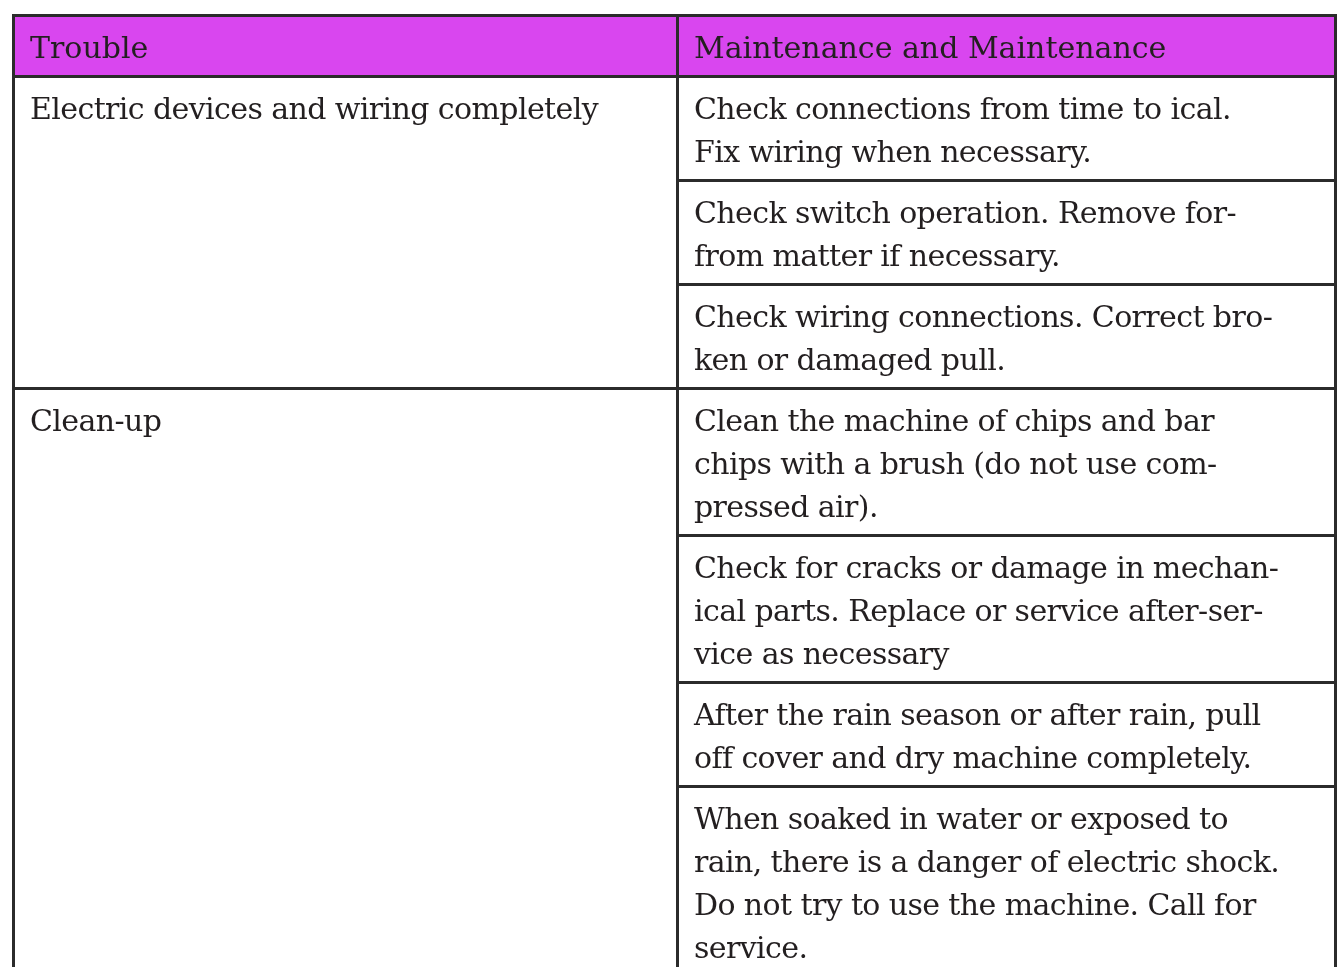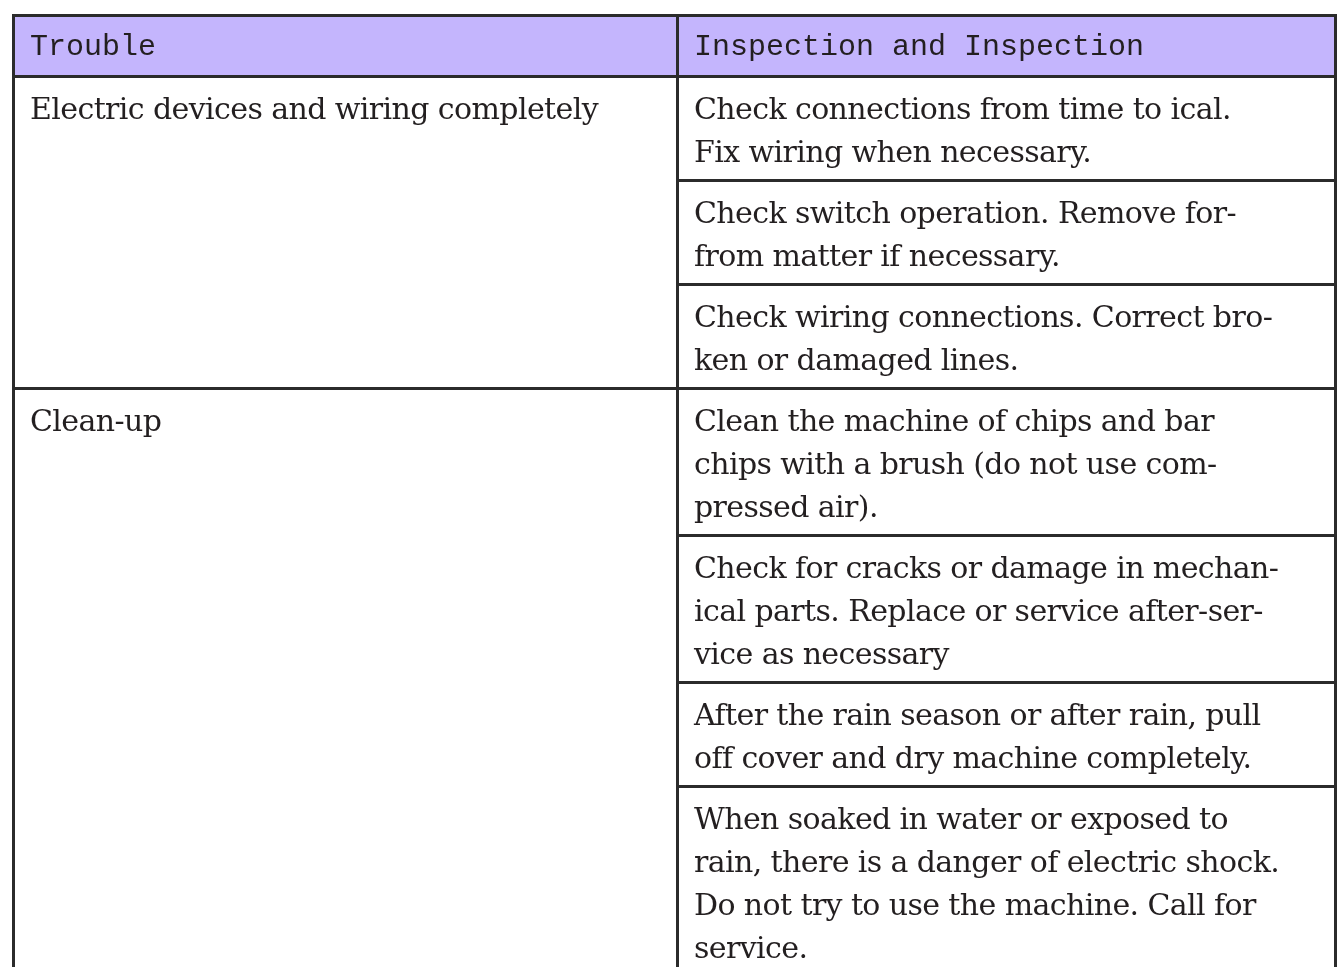--- a/index.html
+++ b/index.html
@@ -13,32 +13,32 @@
   }
   .tbl td, .tbl th {
     border: 3px solid #2b2b2b;
     vertical-align: top;
     text-align: left;
     font-weight: normal;
     font-size: 30px;
     line-height: 43px;
     padding: 9px 14px 6px 15px;
   }
-  .tbl th { background: #c4b5fd; height: 40px; padding-top: 9px; padding-bottom: 6px; font-family: Liberation Mono, monospace; }
+  .tbl th { background: #d946ef; height: 40px; padding-top: 9px; padding-bottom: 6px; }
   .col-trouble { width: 632px; }
   .cell-text { white-space: pre-line; display: block; letter-spacing: -0.6px; }
 </style>
 </head>
 <body>
 
 <table class="tbl">
   <thead>
     <tr>
       <th class="col-trouble">Trouble</th>
-      <th>Inspection and Inspection</th>
+      <th>Maintenance and Maintenance</th>
     </tr>
   </thead>
   <tbody>
     <tr>
       <td rowspan="3">
           <span class="cell-text">Electric devices and wiring completely</span>
         </td>
       <td>
           <span class="cell-text">Check connections from time to ical.
 Fix wiring when necessary.</span>
@@ -46,21 +46,21 @@
     </tr>
     <tr>
       <td>
           <span class="cell-text">Check switch operation. Remove for-
 from matter if necessary.</span>
         </td>
     </tr>
     <tr>
       <td>
           <span class="cell-text">Check wiring connections. Correct bro-
-ken or damaged lines.</span>
+ken or damaged pull.</span>
         </td>
     </tr>
     <tr>
       <td rowspan="4">
           <span class="cell-text">Clean-up</span>
         </td>
       <td>
           <span class="cell-text">Clean the machine of chips and bar
 chips with a brush (do not use com-
 pressed air).</span>

